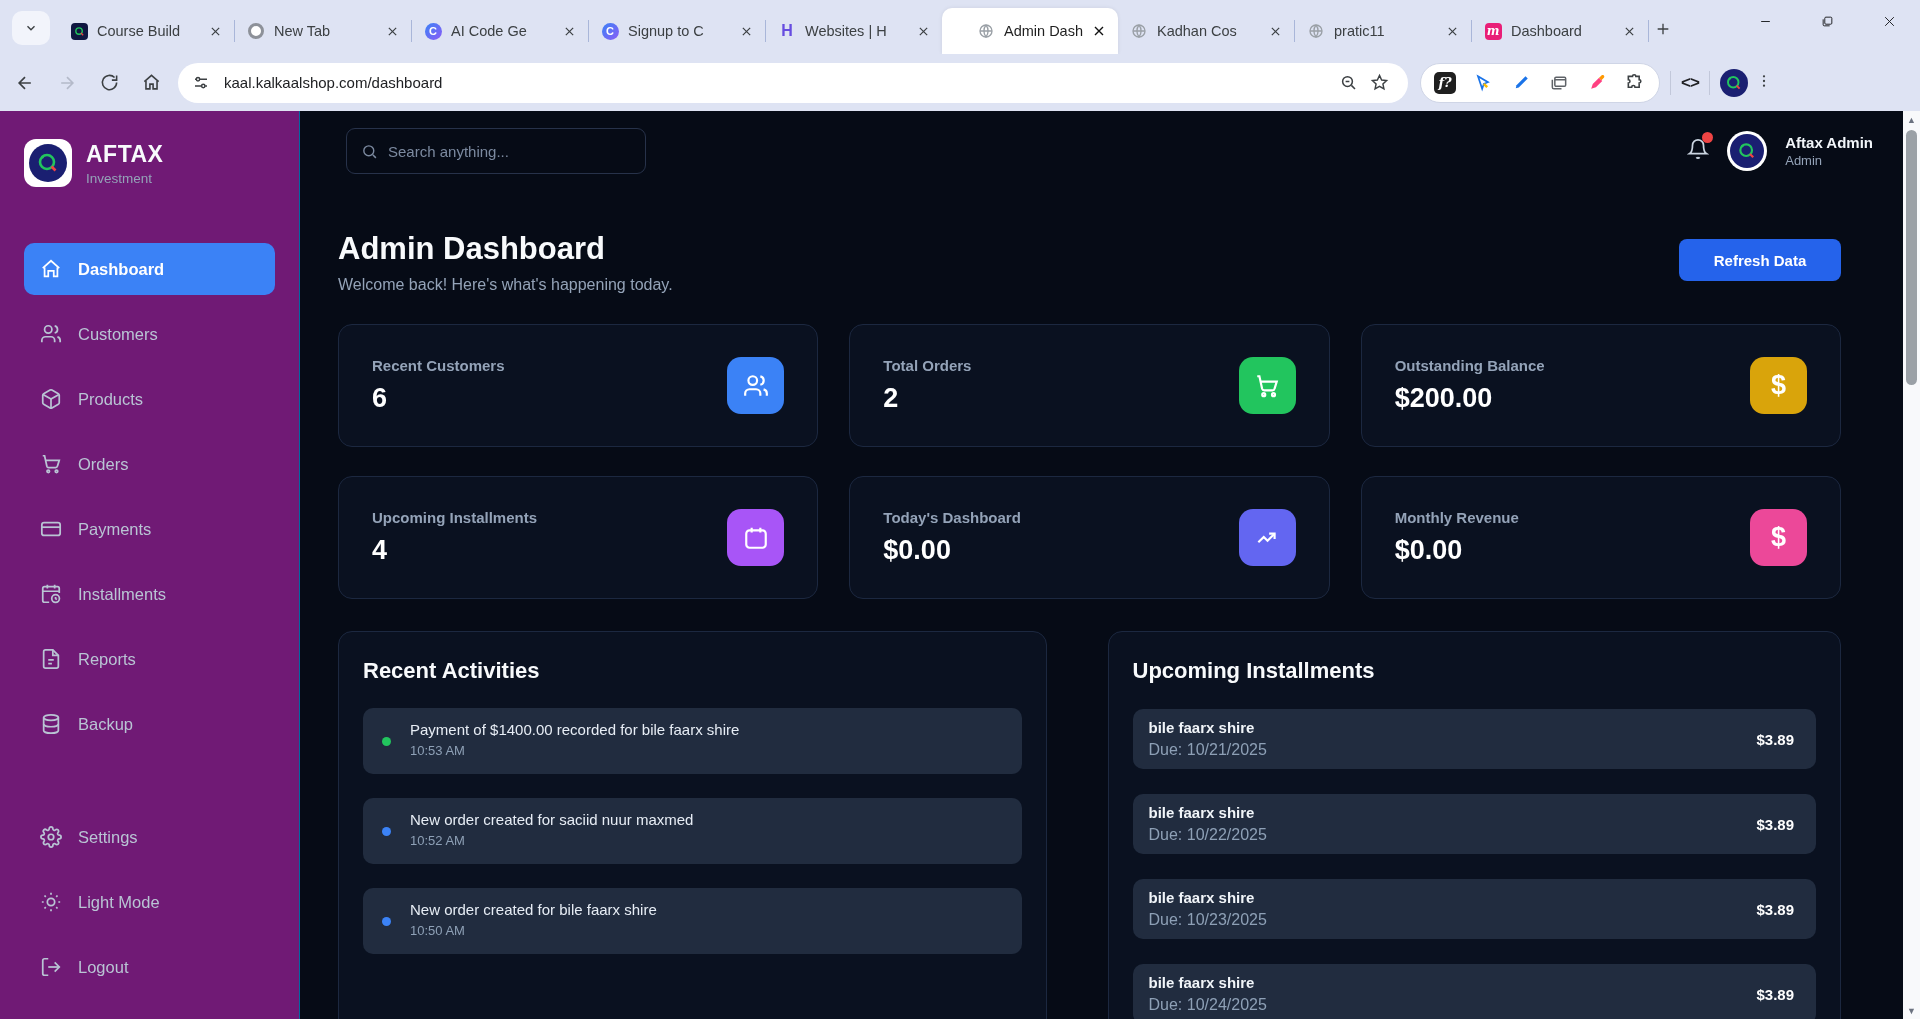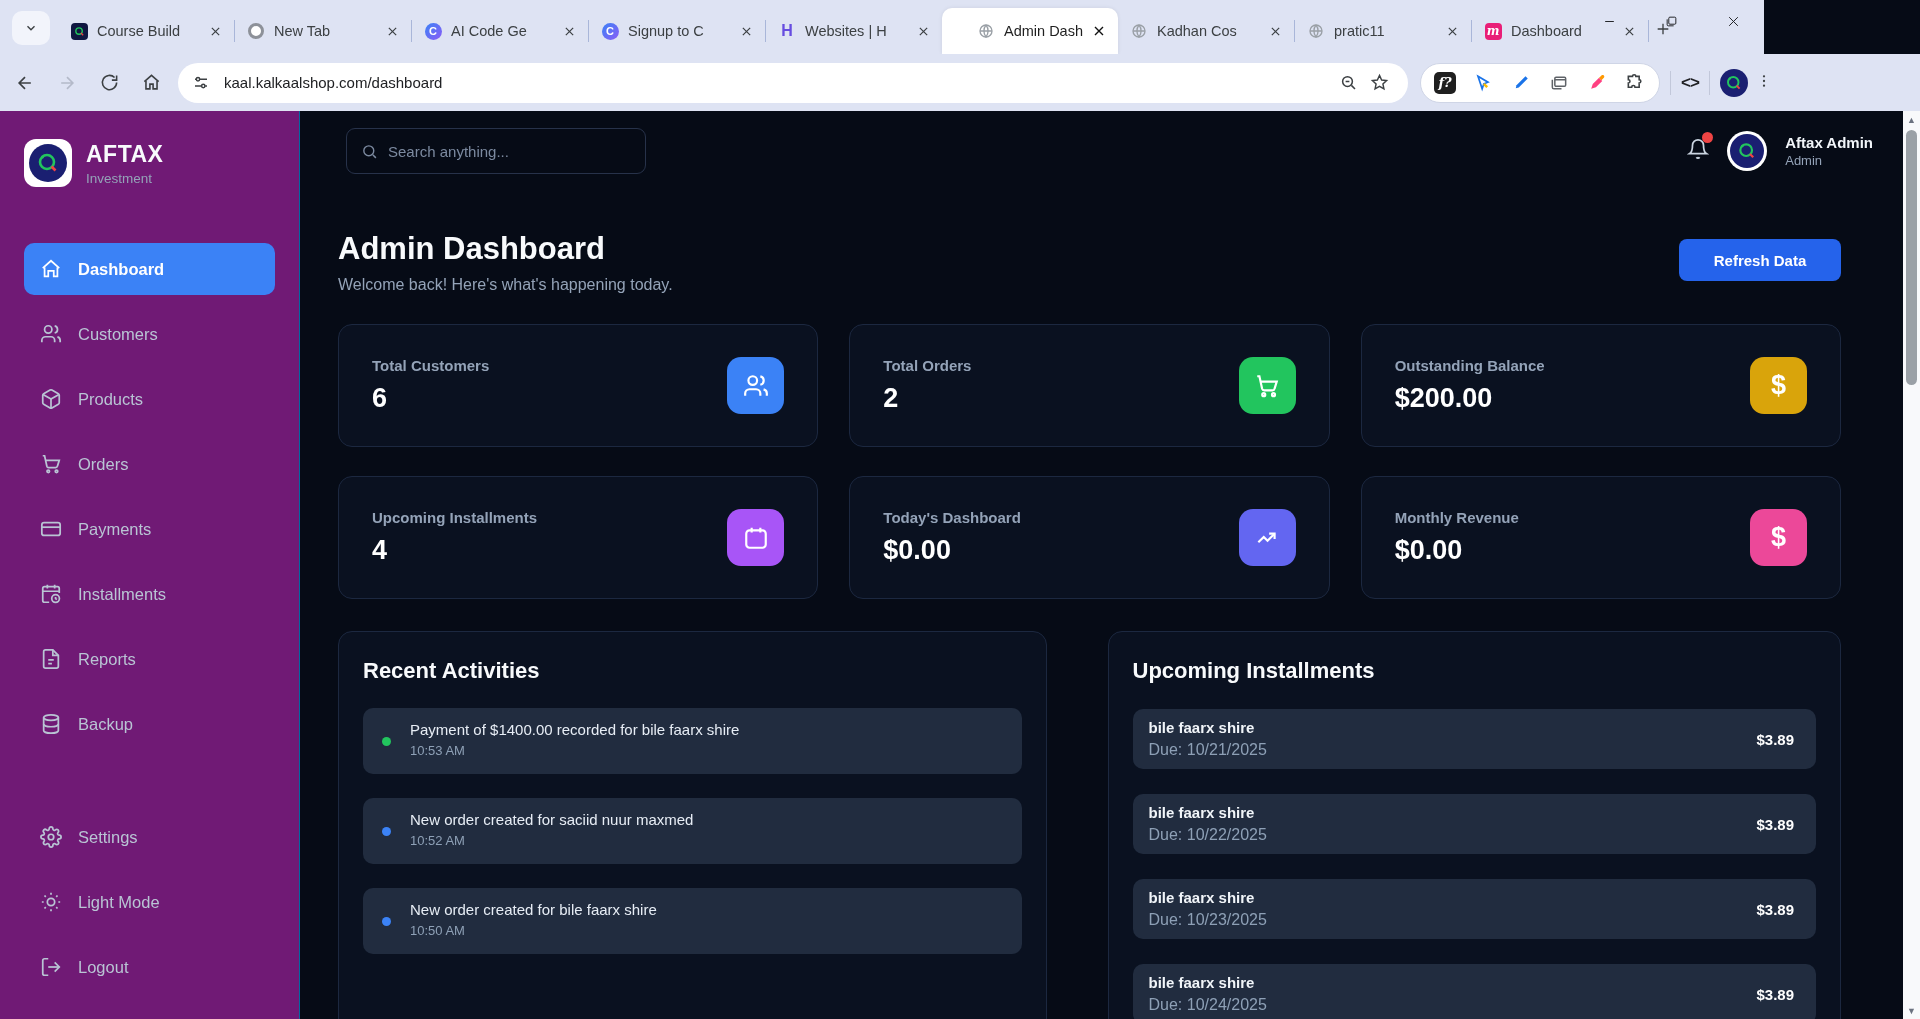--- a/index.html
+++ b/index.html
@@ -1,19 +1,19 @@
 <!DOCTYPE html>
 <html><head>
 <meta charset="utf-8">
 <style>
   * { margin:0; padding:0; box-sizing:border-box; }
   html,body { width:1920px; height:1019px; overflow:hidden; font-family:"Liberation Sans","DejaVu Sans",sans-serif; background:#060b16; }
 
   
-  .tabstrip { position:relative; width:1764px; height:54px; background:#dee3f3; display:flex; align-items:flex-end; }
+  .tabstrip { position:relative; width:1920px; height:54px; background:#dee3f3; display:flex; align-items:flex-end; }
   .tab-search { position:absolute; left:12px; top:11px; width:38px; height:34px; border-radius:10px; background:#f2f4fb; display:flex; align-items:center; justify-content:center; color:#3c4043; }
   .tabs { position:absolute; left:58px; top:8px; display:flex; height:46px; align-items:center; }
   .tab { position:relative; width:176px; height:38px; display:flex; align-items:center; padding:0 10px 0 12px; border-radius:10px 10px 0 0; color:#3c4043; }
   .tab.active { background:#ffffff; height:46px; color:#1f1f1f; box-shadow:0 0 4px rgba(0,0,0,.08);padding-left:35px; }
   .tab .favicon { width:18px; height:18px; flex:0 0 18px; margin-right:9px; display:flex; align-items:center; justify-content:center; }
   .tab-label { flex:1; font-size:14.5px; white-space:nowrap; overflow:hidden; }
   .tab-x { width:18px; height:18px; display:flex; align-items:center; justify-content:center; border-radius:50%; color:#3c4043; }
   .tab.active .tab-x { color:#111; }
   .tab-div { width:1px; height:22px; background:#a9b6d9; }
   .fav-dark { width:17px; height:17px; border-radius:4px; background:#101741; display:flex; align-items:center; justify-content:center; }
@@ -499,21 +499,21 @@
         <div>
           <div class="page-title">Admin Dashboard</div>
           <div class="page-sub">Welcome back! Here's what's happening today.</div>
         </div>
         <button class="refresh-btn">Refresh Data</button>
       </div>
 
       <div class="stats">
         <div class="stat-card">
           <div>
-            <div class="stat-label">Total Customers</div>
+            <div class="stat-label">Recent Customers</div>
             <div class="stat-value">6</div>
           </div>
           <span class="stat-icon ic-blue">
             <svg width="26" height="26" viewBox="0 0 24 24" stroke="currentColor" stroke-width="2" fill="none">
                 <circle cx="9" cy="7" r="4"></circle>
                 <path d="M16 21v-2a4 4 0 0 0-4-4H6a4 4 0 0 0-4 4v2"></path>
                 <path d="M16 3.1a4 4 0 0 1 0 7.8"></path>
                 <path d="M22 21v-2a4 4 0 0 0-3-3.9"></path>
               </svg>
           </span>

